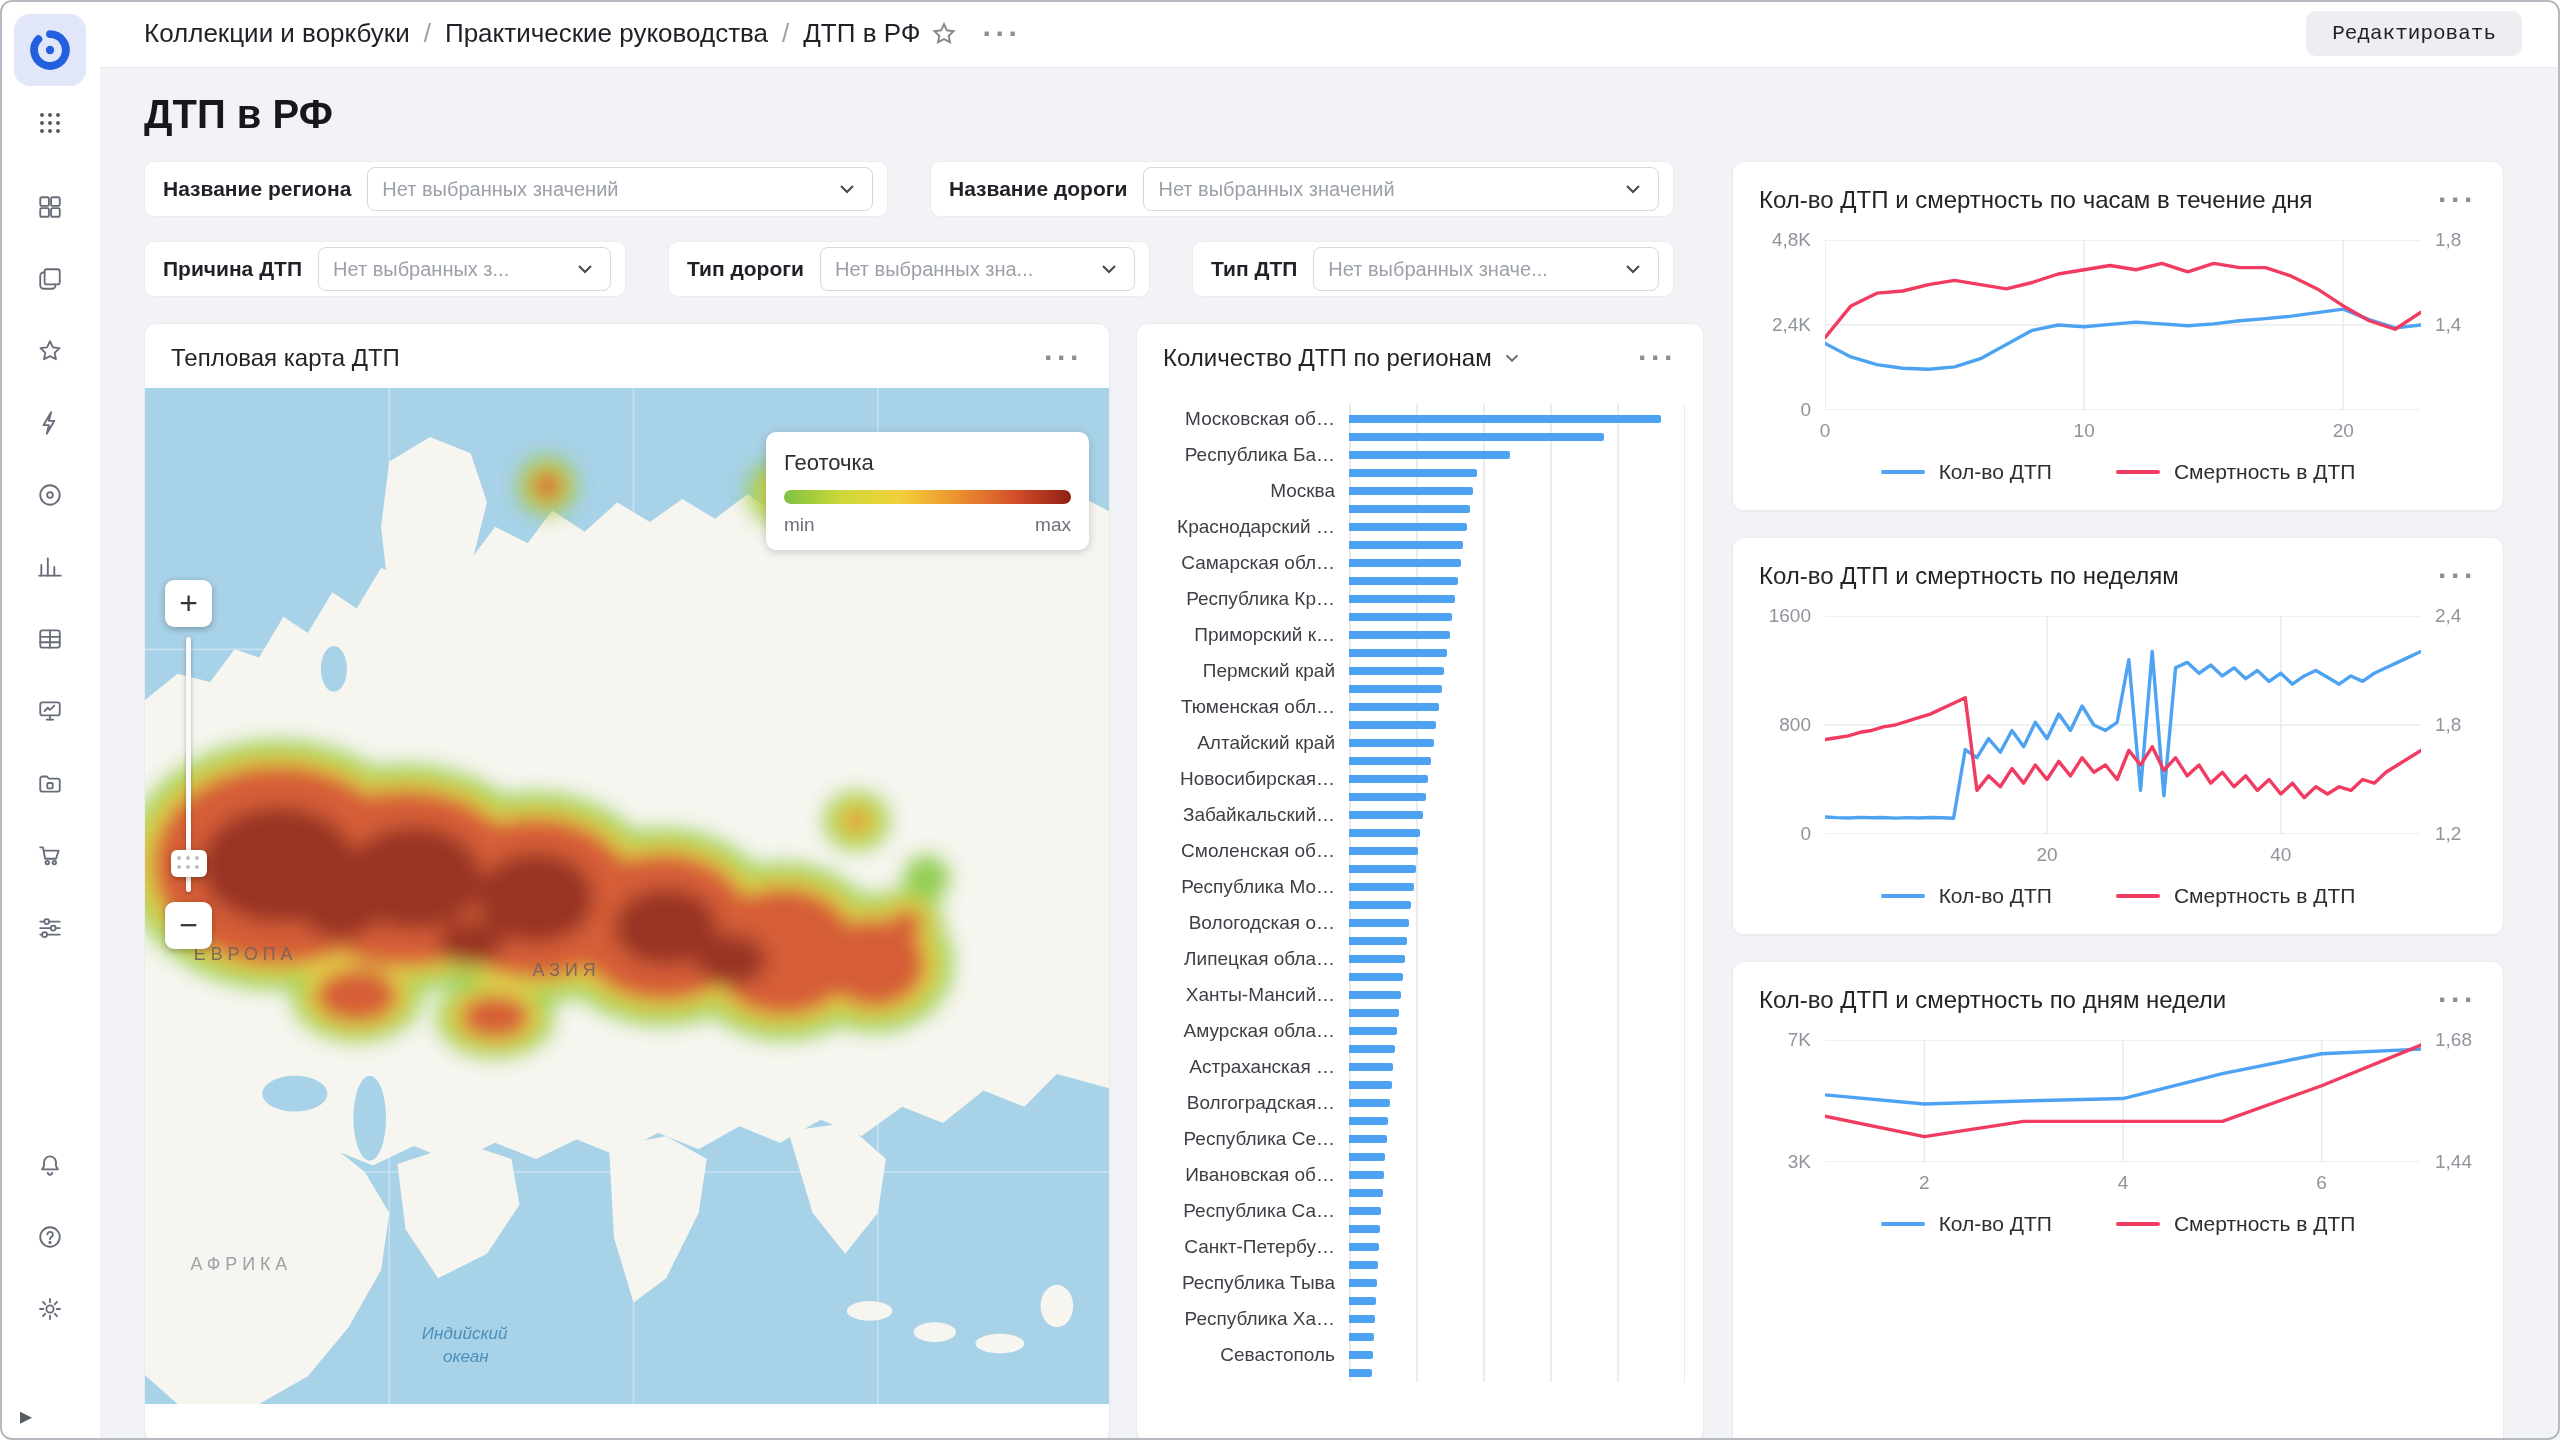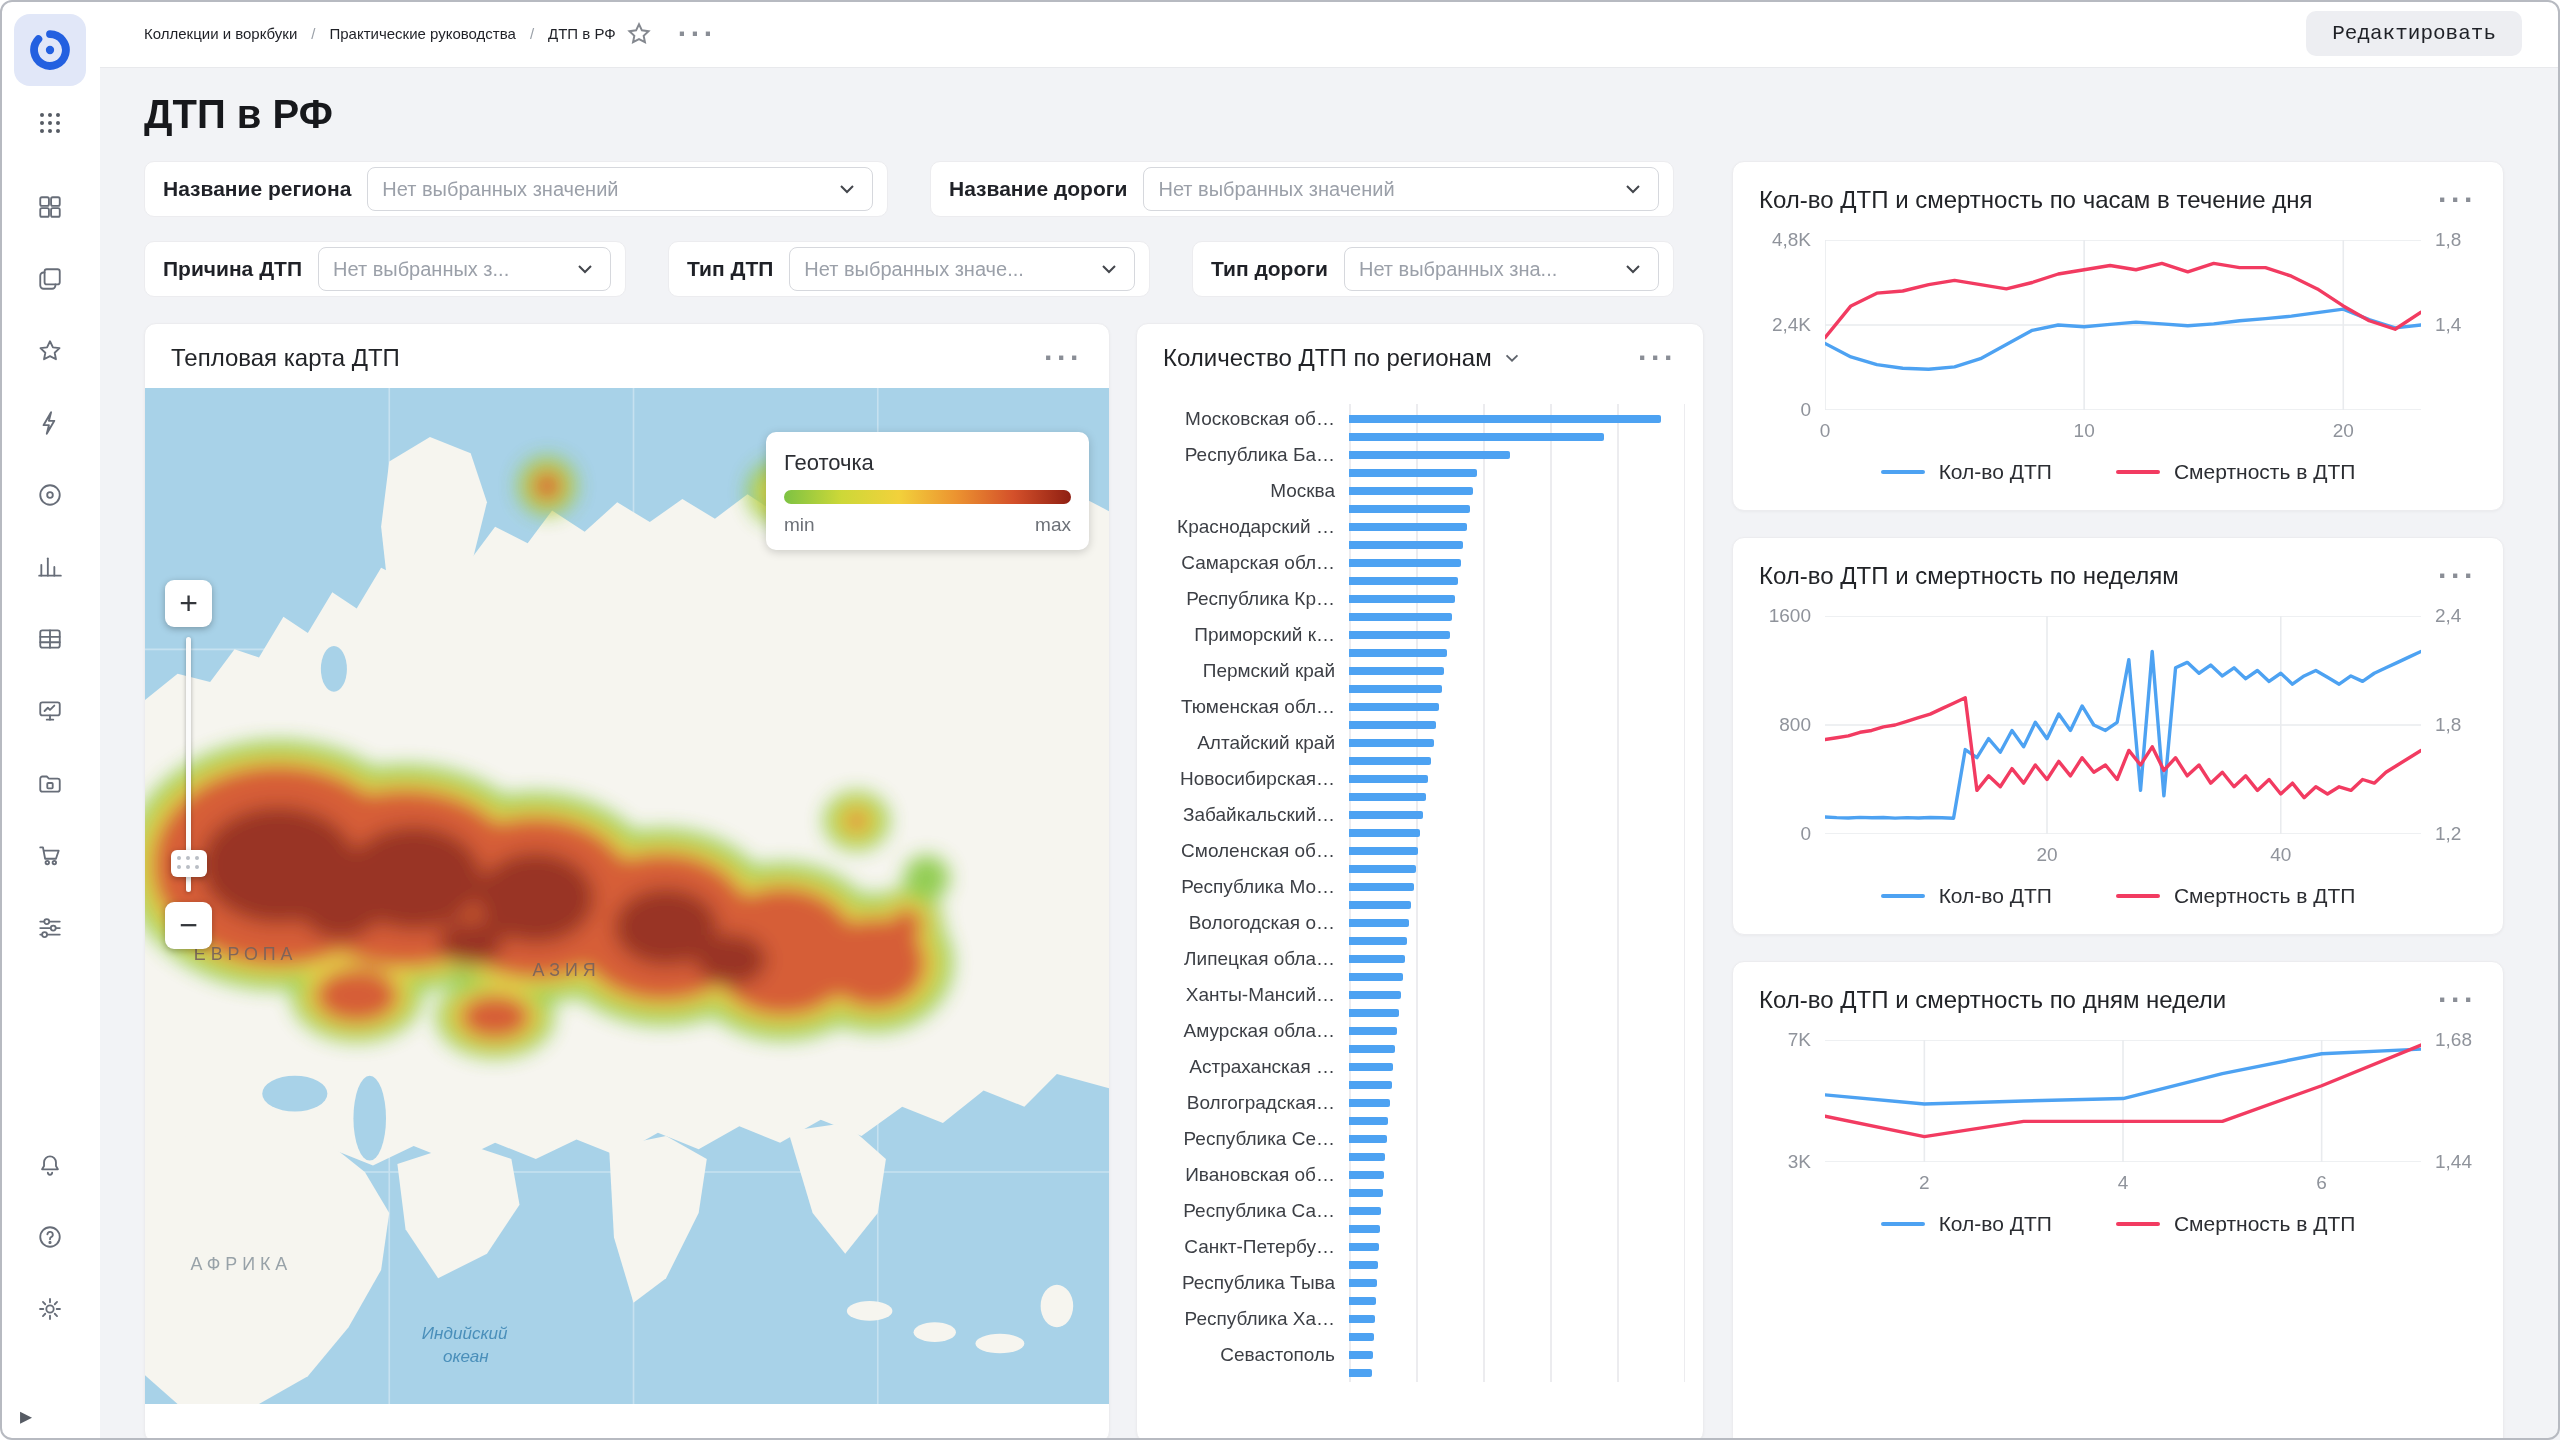--- a/index.html
+++ b/index.html
@@ -11,21 +11,21 @@
   .logo-tile { margin-top:14px; width:72px; height:72px; border-radius:16px; background:#e1e7f8; display:flex; align-items:center; justify-content:center; cursor:pointer; }
   .apps-grid { margin-top:24px; cursor:pointer; }
   .side-nav { margin-top:58px; display:flex; flex-direction:column; gap:46px; align-items:center; }
   .side-bottom { margin-top:auto; display:flex; flex-direction:column; gap:46px; align-items:center; margin-bottom:118px; }
   .side-icon { width:26px; height:26px; color:#676d78; display:flex; align-items:center; justify-content:center; cursor:pointer; }
   .side-icon svg { width:26px; height:26px; stroke:#676d78; fill:none; stroke-width:1.7; stroke-linecap:round; stroke-linejoin:round; }
   .collapse-btn { position:absolute; left:20px; bottom:10px; color:#565b64; font-size:24px; cursor:pointer; }
 
   
   .topbar { position:fixed; left:100px; right:0; top:0; height:68px; background:#fff; border-bottom:1px solid #e8e9ec; display:flex; align-items:center; padding:0 38px 0 44px; z-index:15; }
-  .crumbs { display:flex; align-items:center; gap:14px; font-size:15px; color:#1f2127; }
+  .crumbs { display:flex; align-items:center; gap:14px; font-size:26px; color:#1f2127; }
   .crumb { cursor:pointer; }
   .crumb-sep { color:#9aa0a8; }
   .crumb-current { cursor:default; }
   .star-btn { margin-left:10px; cursor:pointer; display:flex; }
   .star-btn svg { width:26px; height:26px; stroke:#84888f; fill:none; stroke-width:1.8; }
   .topbar-dots { margin-left:26px; }
   .dots-icon { color:#8a8e96; font-size:30px; font-weight:700; letter-spacing:3px; line-height:10px; cursor:pointer; user-select:none; }
   .edit-btn { margin-left:auto; background:#edeef2; border:none; border-radius:10px; padding:11px 26px; font-size:21px; color:#1f2127; font-family:Liberation Mono, monospace; cursor:pointer; }
 
   
@@ -279,32 +279,32 @@
         <div class="filter-card w2">
           <span class="filter-label">Причина ДТП</span>
           <div class="select">
             <span class="ph">Нет выбранных з...</span>
             <svg viewBox="0 0 22 22">
                 <path d="M5 8l6 6 6-6"></path>
               </svg>
           </div>
         </div>
         <div class="filter-card w2">
+          <span class="filter-label">Тип дороги</span>
+          <div class="select">
+            <span class="ph">Нет выбранных зна...</span>
+            <svg viewBox="0 0 22 22">
+                <path d="M5 8l6 6 6-6"></path>
+              </svg>
+          </div>
+        </div>
+        <div class="filter-card w2">
           <span class="filter-label">Тип ДТП</span>
           <div class="select">
             <span class="ph">Нет выбранных значе...</span>
-            <svg viewBox="0 0 22 22">
-                <path d="M5 8l6 6 6-6"></path>
-              </svg>
-          </div>
-        </div>
-        <div class="filter-card w2">
-          <span class="filter-label">Тип дороги</span>
-          <div class="select">
-            <span class="ph">Нет выбранных зна...</span>
             <svg viewBox="0 0 22 22">
                 <path d="M5 8l6 6 6-6"></path>
               </svg>
           </div>
         </div>
       </div>
 
       <div class="charts-row">
 
         <div class="card map-card">

